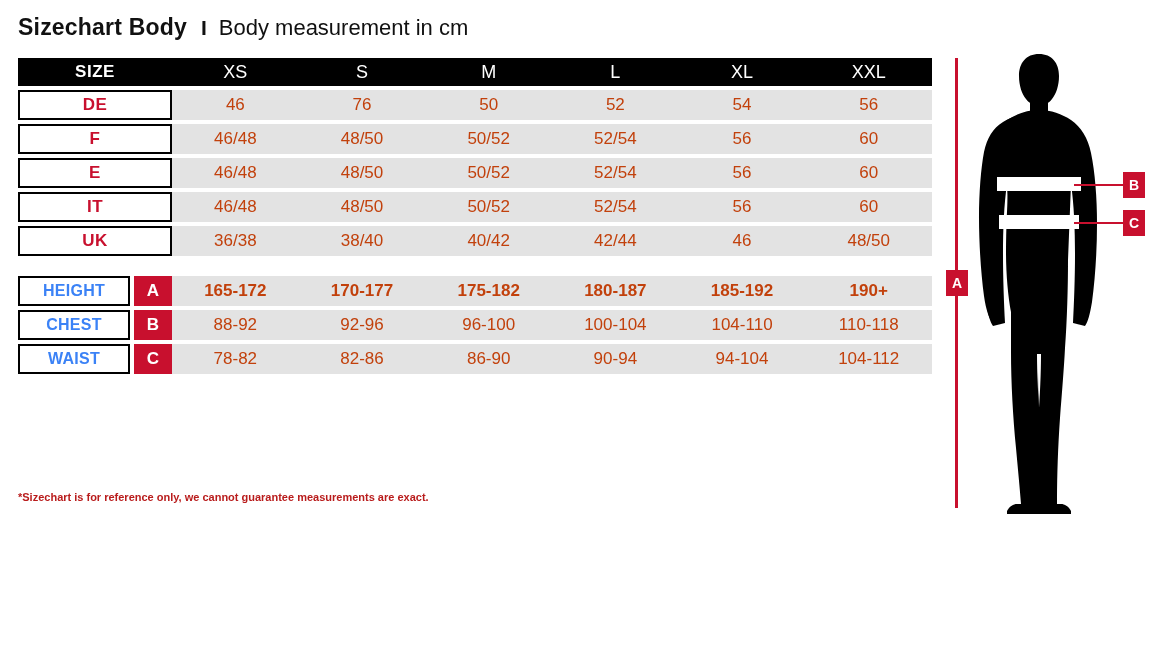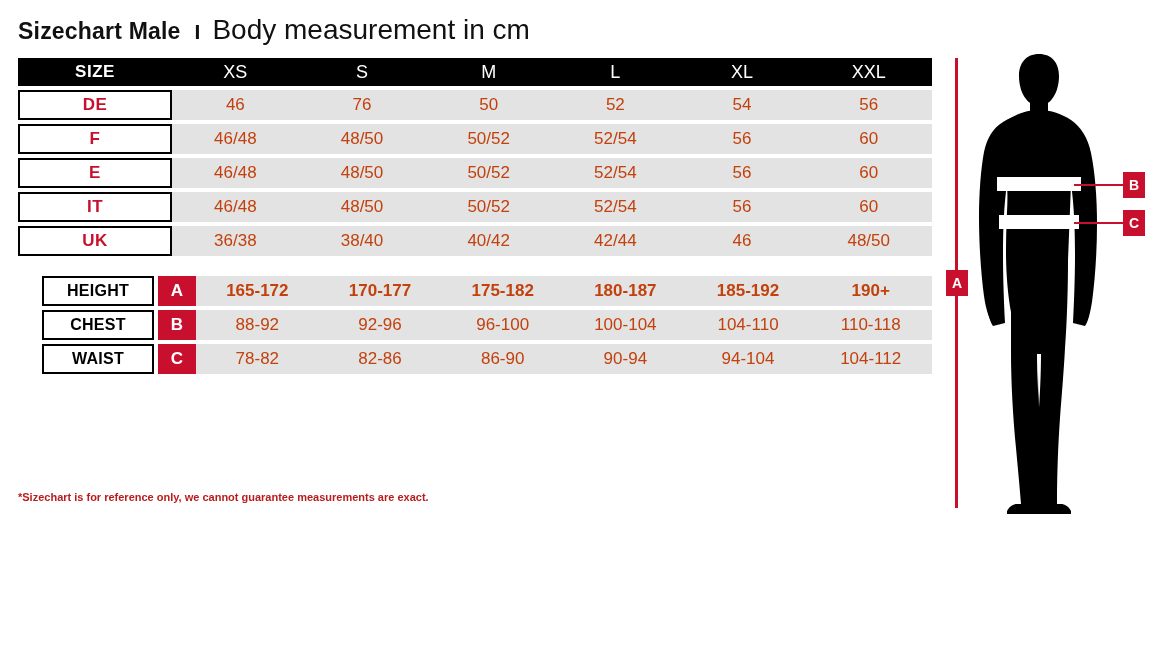--- a/index.html
+++ b/index.html
@@ -35,21 +35,21 @@
     color: #111111;
     letter-spacing: 0.2px;
   }
   .title-sep {
     font-size: 21px;
     font-weight: bold;
     color: #111111;
     margin: 0 12px 0 14px;
   }
   .title-sub {
-    font-size: 28px;
+    font-size: 22px;
     font-weight: normal;
     color: #111111;
   }
   
   .table {
     position: absolute;
     left: 18px;
     top: 58px;
     width: 914px;
   }
@@ -77,26 +77,25 @@
   .label-cell.country {
     background: #ffffff;
     border: 2px solid #000000;
     color: #c8102e;
     font-size: 17px;
     letter-spacing: 0.5px;
   }
   .label-cell.measure {
     background: #ffffff;
     border: 2px solid #000000;
-    color: #000000;
+    color: #3b82f6;
     width: 112px;
     flex: 0 0 112px;
     font-size: 16px;
     letter-spacing: 0.3px;
-    margin-left: 24px;
   }
   .marker-cell {
     width: 38px;
     flex: 0 0 38px;
     margin-left: 4px;
     background: #c8102e;
     color: #ffffff;
     font-size: 17px;
     font-weight: bold;
     display: flex;
@@ -218,21 +217,21 @@
     width: 132px;
     height: 462px;
   }
 </style>
 </head>
 <body>
 
 <div class="page">
 
   <div class="title-row">
-    <span class="title-main">Sizechart Male</span>
+    <span class="title-main">Sizechart Body</span>
     <span class="title-sep">I</span>
     <span class="title-sub">Body measurement in cm</span>
   </div>
 
   <div class="table">
 
     <div class="row header-row">
       <div class="label-cell black">SIZE</div>
       <div class="data-cell head">XS</div>
       <div class="data-cell head">S</div>

